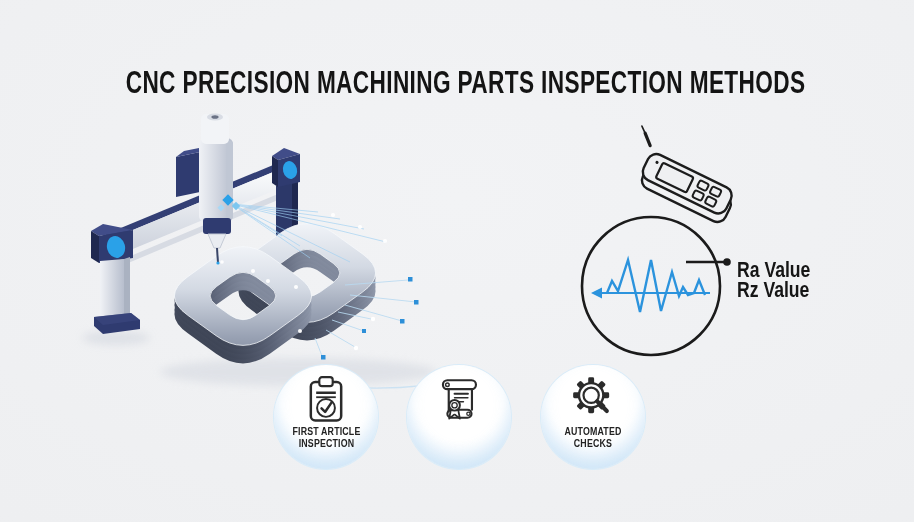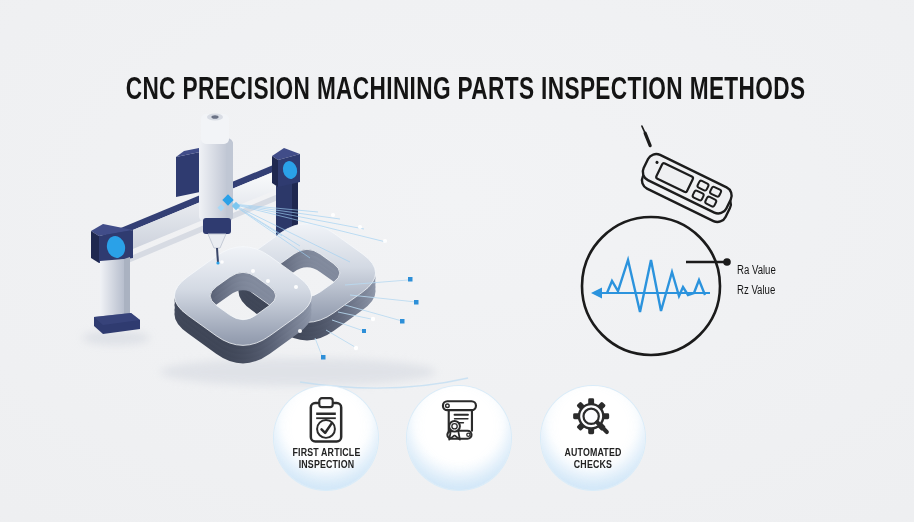--- a/index.html
+++ b/index.html
@@ -2,31 +2,31 @@
 <html><head>
 <meta charset="utf-8">
 <style>
   html,body{margin:0;padding:0;}
   body{
     width:914px;height:522px;position:relative;overflow:hidden;
     background:radial-gradient(130% 130% at 50% 38%, #f2f3f5 0%, #eeeff1 60%, #e8eaed 100%);
     font-family:"Liberation Sans", sans-serif;color:#1b1b1b;
   }
   .title{
-    position:absolute;left:0;right:0;top:50px;text-align:right;
+    position:absolute;left:0;right:0;top:44px;text-align:right;
     font-size:31px;font-weight:800;letter-spacing:.5px;color:#141414;white-space:nowrap;
   }
   .title .squeeze{display:inline-block;transform:scaleX(.73);transform-origin:50% 50%;}
   .illu{position:absolute;left:0;top:0;width:914px;height:522px;}
   .values{
-    position:absolute;left:737px;top:260px;font-size:12px;font-weight:400;line-height:20px;color:#161616;
+    position:absolute;left:737px;top:260px;font-size:22px;font-weight:700;line-height:20px;color:#161616;
   }
   .values .squeeze{display:inline-block;transform:scaleX(.8);transform-origin:0 50%;white-space:nowrap;}
   .badge{
-    position:absolute;top:386px;width:104px;height:104px;border-radius:50%;
+    position:absolute;top:365px;width:104px;height:104px;border-radius:50%;
     background:radial-gradient(circle at 50% 30%, #ffffff 50%, #f2f8fd 72%, #ddeefa 100%);
     box-shadow:0 0 0 1px #d9ecf9, inset 0 -12px 16px rgba(150,200,238,.30);
     display:flex;flex-direction:column;align-items:center;
   }
   .badge-1{left:274px;} .badge-2{left:407px;} .badge-3{left:541px;}
   .badge svg{margin-top:9px;flex:0 0 auto;}
   .badge-label{
     margin-top:2px;text-align:center;font-size:10.5px;line-height:11.5px;
     font-weight:800;letter-spacing:.2px;color:#222;
   }

